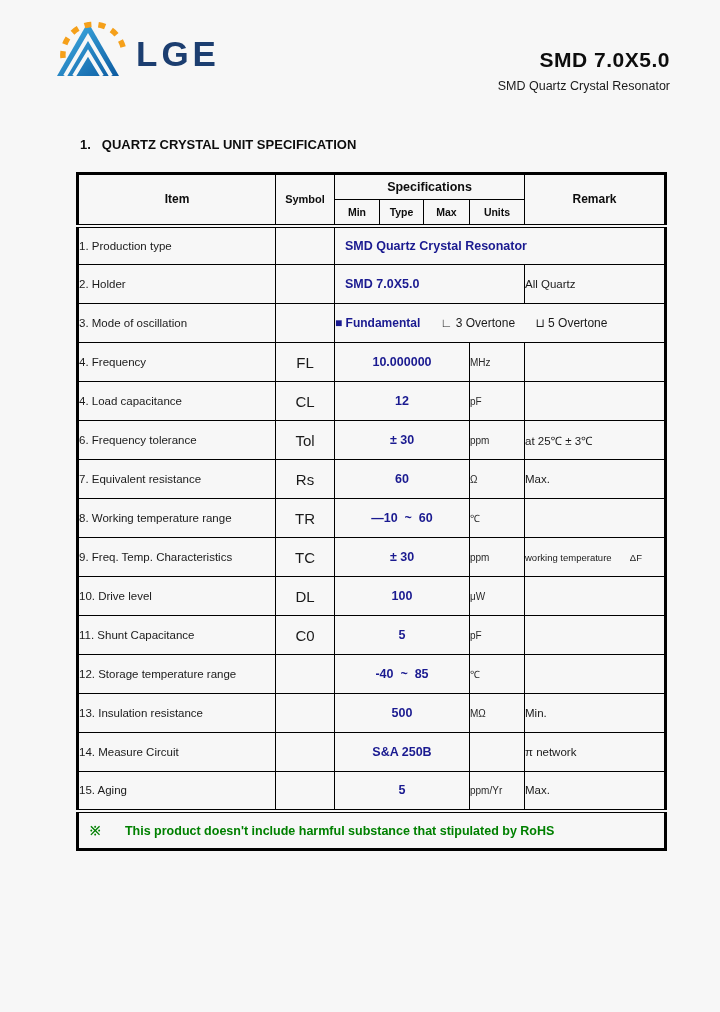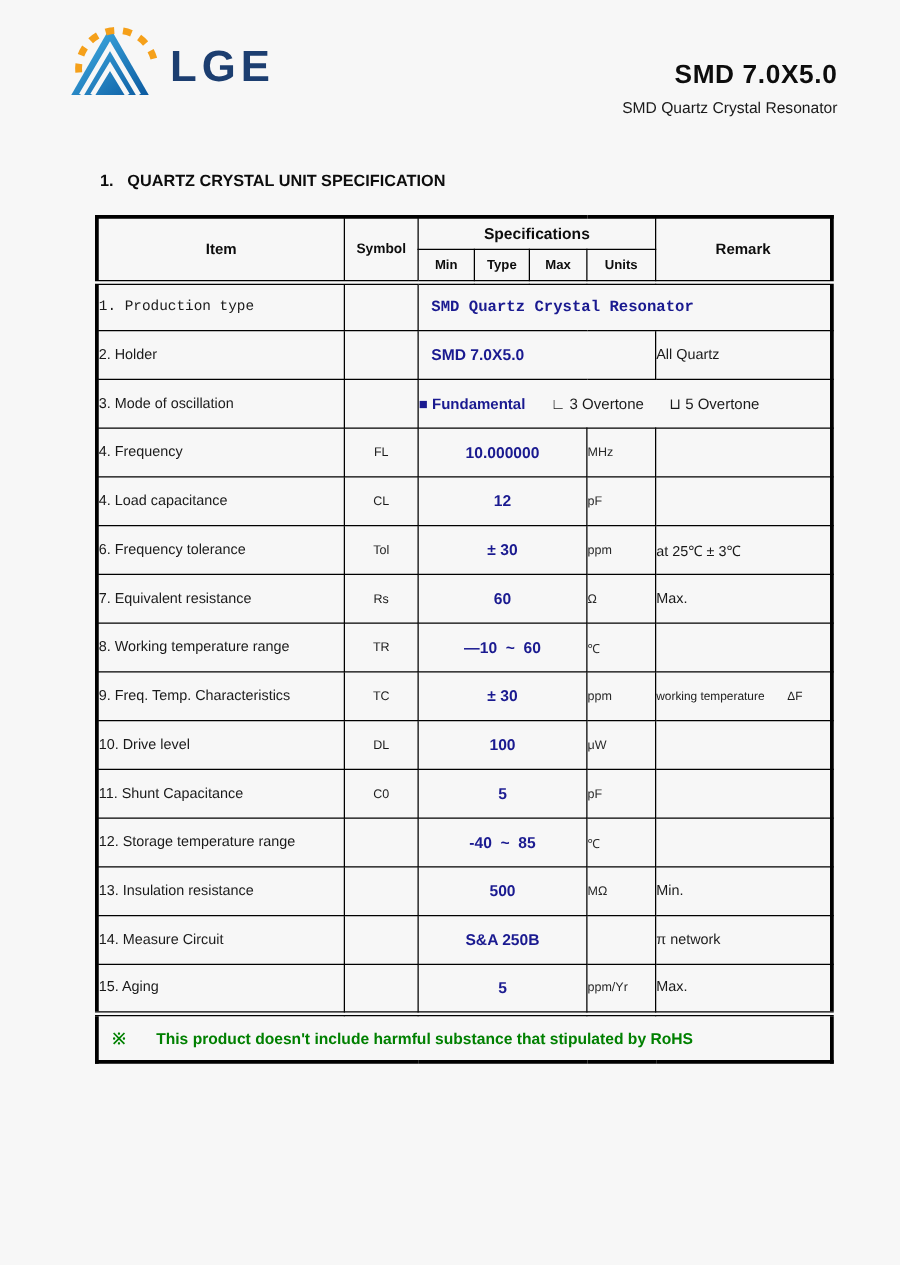--- a/index.html
+++ b/index.html
@@ -34,23 +34,23 @@
     border:3px solid #000;
     background:transparent;
   }
   .spec th,.spec td{border:1px solid #000;padding:0;vertical-align:middle;}
   .spec thead tr{height:26px;}
   .spec th{font-weight:bold;font-size:12px;color:#0d0d0d;text-align:center;}
   .spec th.th-specs{font-size:12.5px;}
   .spec th.th-symbol{font-size:11px;}
   .spec th.th-sub{font-size:10.5px;}
   .spec tbody tr{height:39px;}
-  .spec tbody tr.first-body-row td{border-top:4px double #000;font-family:Liberation Mono, monospace;}
+  .spec tbody tr.first-body-row td{border-top:4px double #000;}
   .c-item{text-align:left;padding-left:9px;font-size:11.5px;color:#1a1a1a;}
-  .c-symbol{text-align:center;font-size:10px;color:#1a1a1a;margin-top:32px;}
+  .c-symbol{text-align:center;font-size:15px;color:#1a1a1a;margin-top:32px;}
   .c-value{
     text-align:center;font-weight:bold;font-size:12.5px;
     color:var(--value-blue,#1a1a90);
   }
   .c-value.left{text-align:left;padding-left:10px;}
   .c-units{text-align:left;padding-left:10px;font-size:10px;color:#2a2a2a;padding-top:6px;margin-left:26px;}
   .c-remark{text-align:left;padding-left:11px;font-size:11.5px;color:#1a1a1a;}
   .c-remark .small{font-size:9.5px;}
   .c-remark .delta{font-size:9.5px;margin-left:15px;}
   .mode-cell{text-align:left;padding-left:10px;font-size:12px;color:#1a1a1a;}

